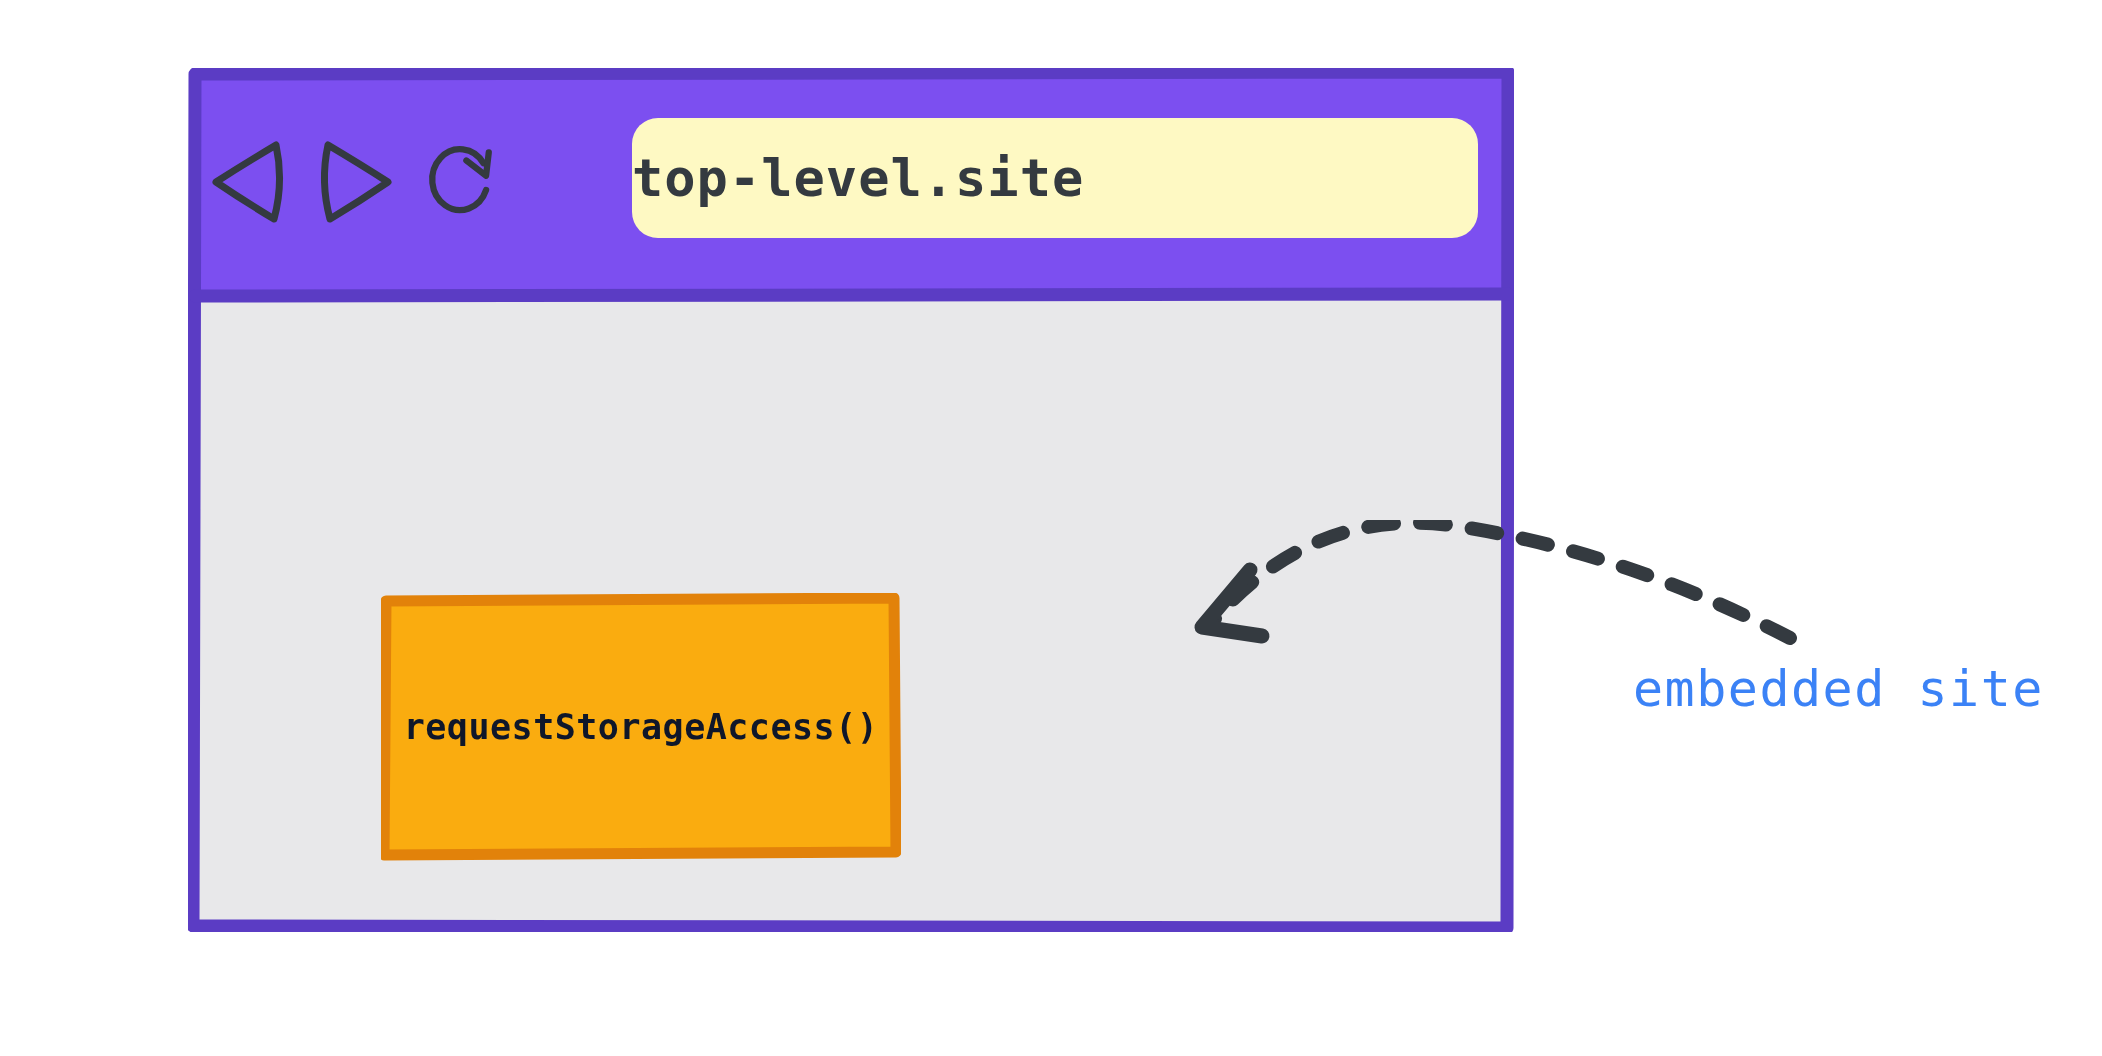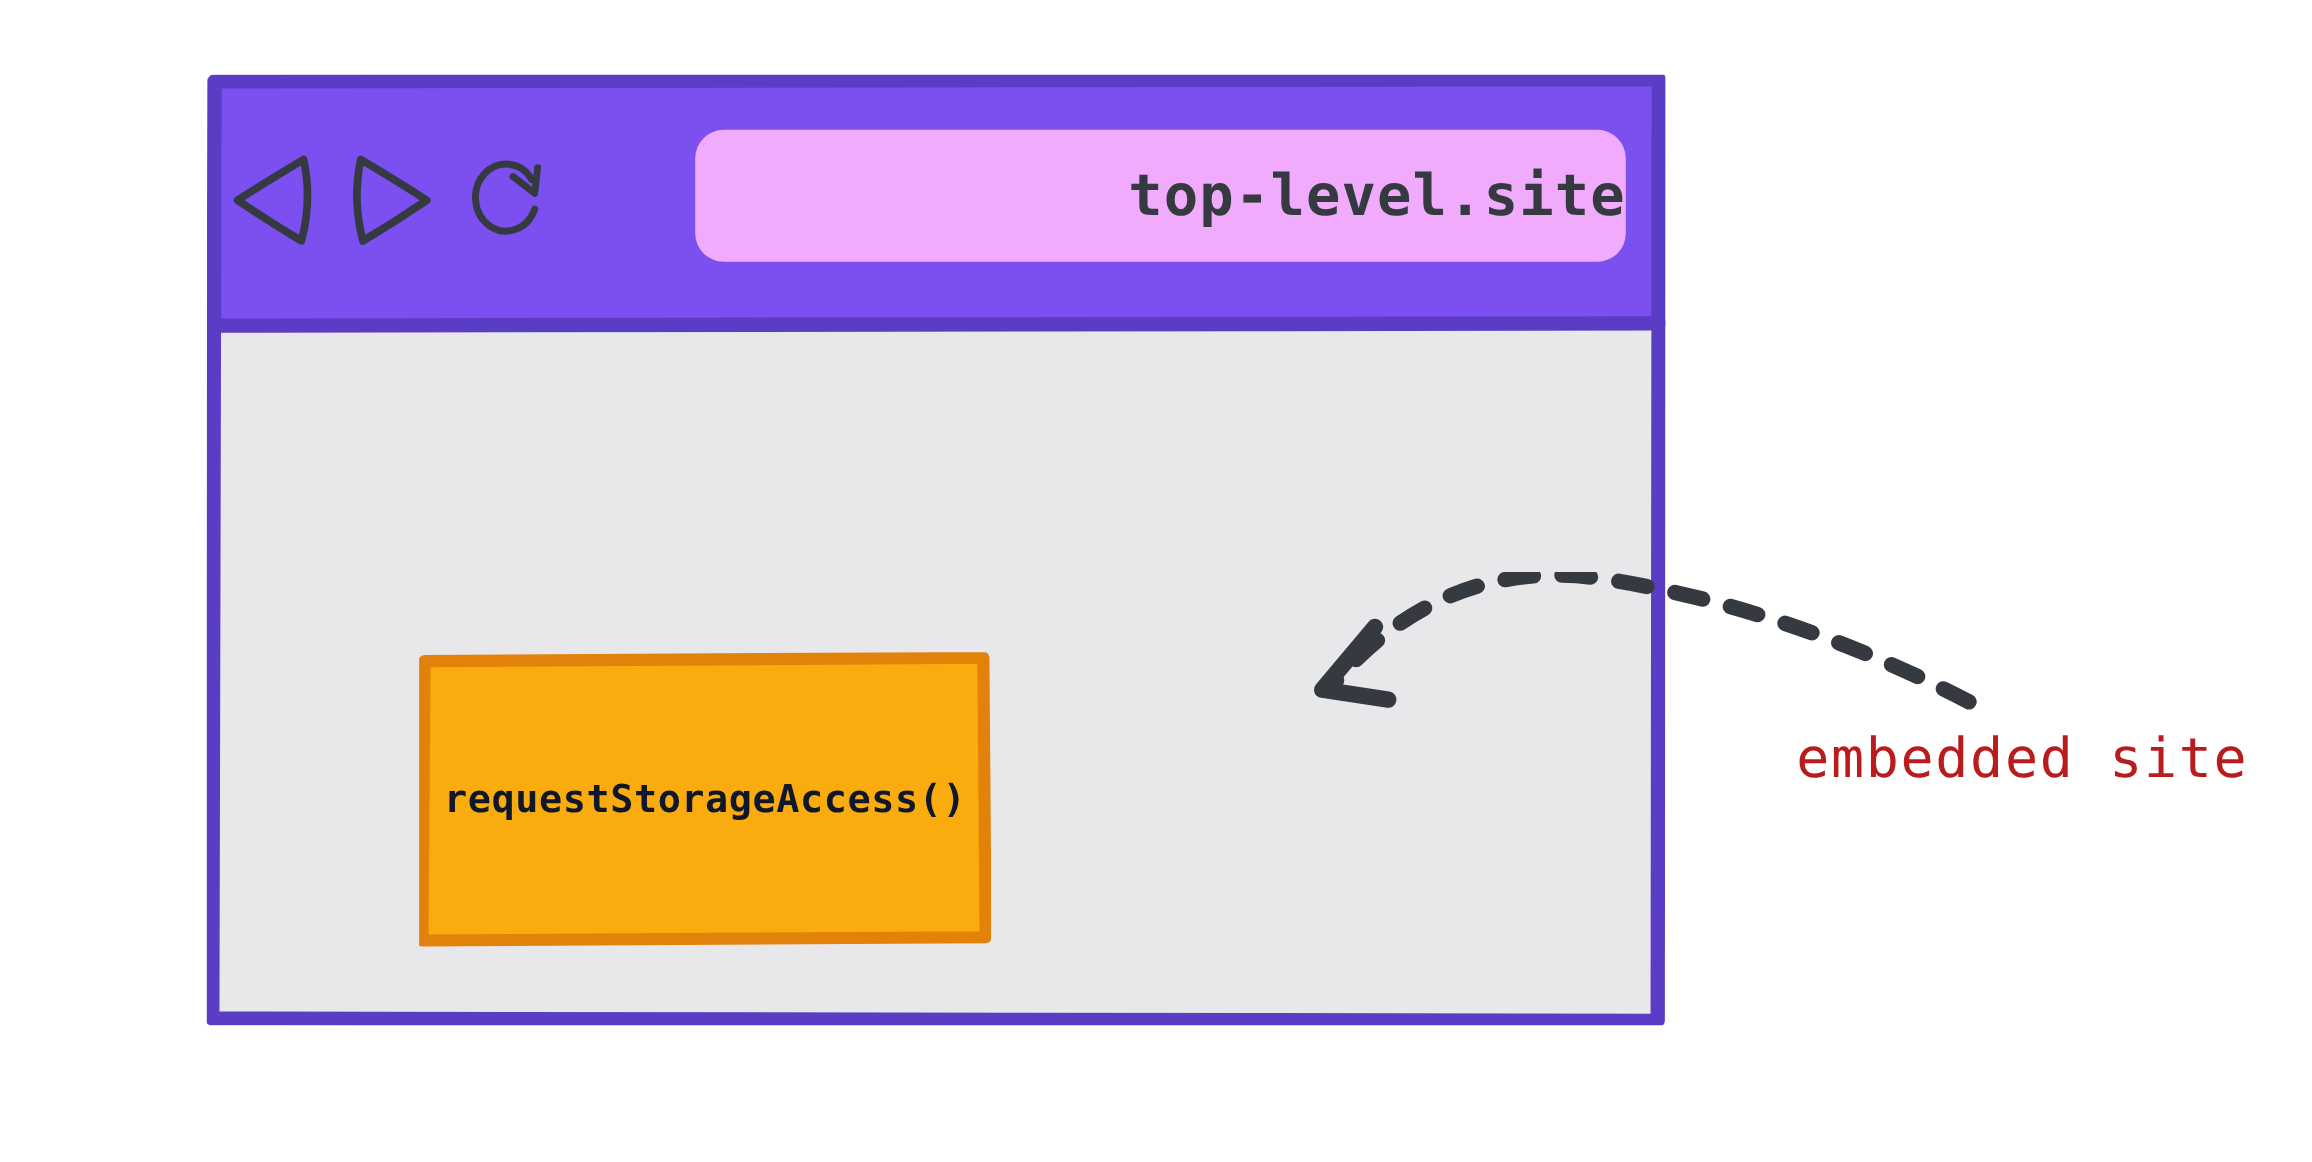--- a/index.html
+++ b/index.html
@@ -62,25 +62,25 @@
     height: 94px;
     display: block;
   }
 
   .url-bar {
     position: absolute;
     left: 444px;
     top: 50px;
     width: 846px;
     height: 120px;
-    background: #f0abfc;
+    background: #fef9c3;
     border-radius: 26px;
     display: flex;
     align-items: center;
-    justify-content: flex-end;
+    justify-content: flex-start;
   }
   .url-text {
     font-family: "DejaVu Sans Mono", "Liberation Mono", monospace;
     font-size: 52px;
     font-weight: 700;
     letter-spacing: 1px;
     color: #343a40;
     white-space: nowrap;
   }
 
@@ -128,21 +128,21 @@
     pointer-events: none;
   }
   .annotation-text {
     position: absolute;
     left: 1633px;
     top: 660px;
     font-family: "DejaVu Sans Mono", "Liberation Mono", monospace;
     font-size: 50px;
     font-weight: 400;
     letter-spacing: 1.5px;
-    color: #b91c1c;
+    color: #3b82f6;
     white-space: nowrap;
   }
 </style>
 </head>
 <body>
 
 <div id="canvas">
 
   <div class="browser-window">
 

